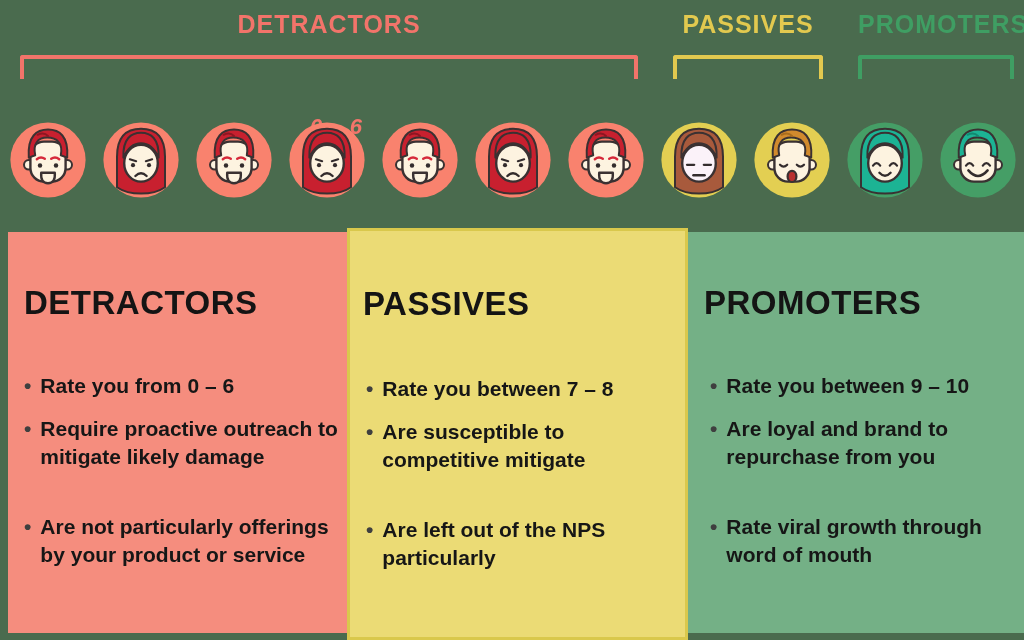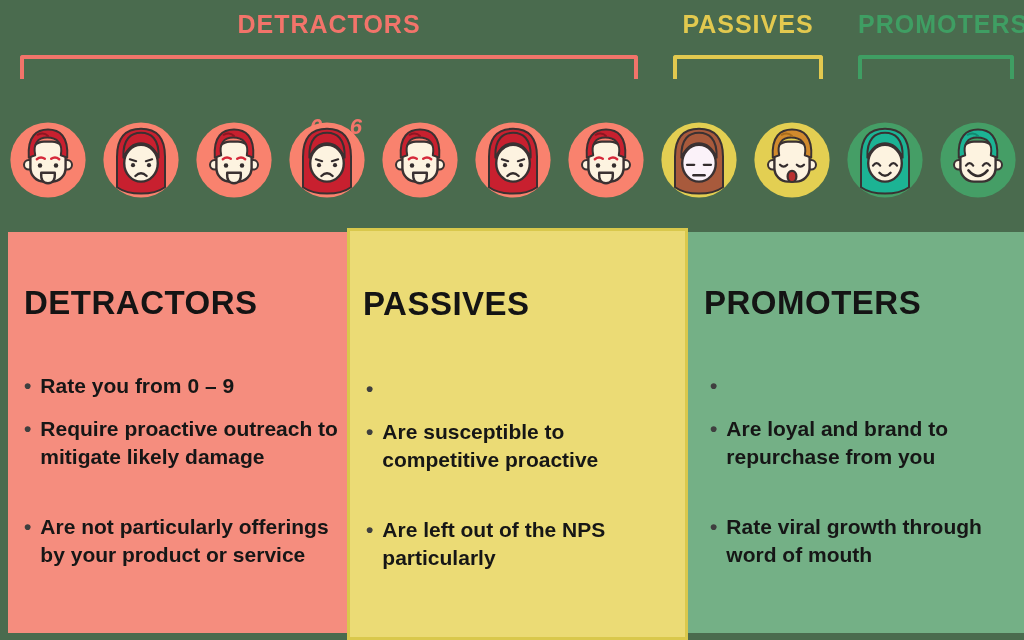--- a/index.html
+++ b/index.html
@@ -196,51 +196,53 @@
       <svg viewBox="0 0 100 100">
         <use href="#promoter-male"></use>
       </svg>
     </div>
   </div>
 
 <div class="panel panel-detractors" style="background: rgb(245, 141, 126);">
   <div class="panel-title">DETRACTORS</div>
   <div class="bullet b1">
     <span class="dot">•</span>
-    <span>Rate you from 0 – 9</span>
+    <span>Rate you from 0 – 6</span>
   </div>
   <div class="bullet b2">
     <span class="dot">•</span>
     <span>Require proactive outreach to mitigate likely damage</span>
   </div>
   <div class="bullet b3">
     <span class="dot">•</span>
     <span>Are not particularly offerings by your product or service</span>
   </div>
 </div>
 
 <div class="panel panel-passives" style="background: rgb(235, 219, 117); border-color: rgb(217, 200, 76);">
   <div class="panel-title">PASSIVES</div>
   <div class="bullet b1">
     <span class="dot">•</span>
+    <span>Rate you between 7 – 8</span>
   </div>
   <div class="bullet b2">
     <span class="dot">•</span>
-    <span>Are susceptible to competitive proactive</span>
+    <span>Are susceptible to competitive mitigate</span>
   </div>
   <div class="bullet b3">
     <span class="dot">•</span>
     <span>Are left out of the NPS particularly</span>
   </div>
 </div>
 
 <div class="panel panel-promoters" style="background: rgb(116, 176, 134);">
   <div class="panel-title">PROMOTERS</div>
   <div class="bullet b1">
     <span class="dot">•</span>
+    <span>Rate you between 9 – 10</span>
   </div>
   <div class="bullet b2">
     <span class="dot">•</span>
     <span>Are loyal and brand to repurchase from you</span>
   </div>
   <div class="bullet b3">
     <span class="dot">•</span>
     <span>Rate viral growth through word of mouth</span>
   </div>
 </div>

